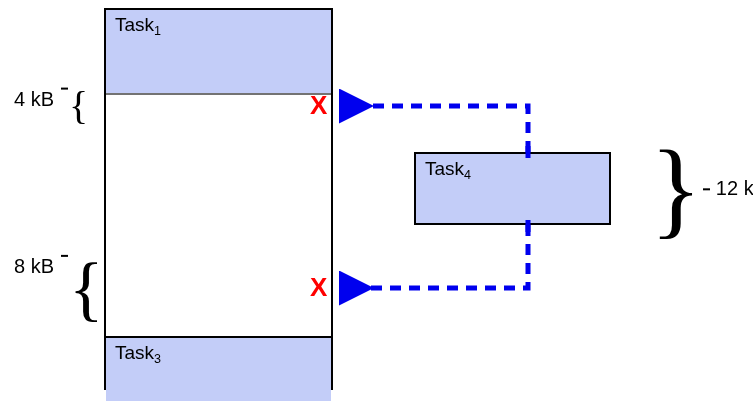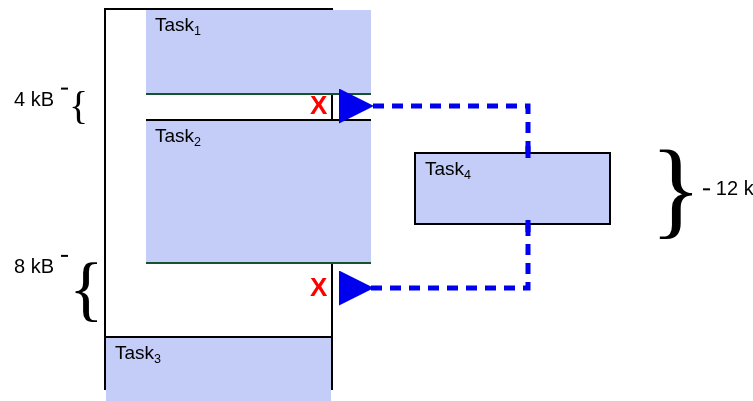--- a/index.html
+++ b/index.html
@@ -31,21 +31,21 @@
   }
 
   .task-block {
     position: absolute;
     left: 0;
     width: 100%;
     background: #c3cdf8;
     box-sizing: border-box;
   }
   .task-block.b-top    { border-top: 2px solid #000; }
-  .task-block.b-bottom { border-bottom: 2px solid #14532d; margin-left: 40px; }
+  .task-block.b-bottom { border-bottom: 2px solid #737373; }
 
   .hole {
     position: absolute;
     left: 0;
     width: 100%;
     background: #ffffff;
     box-sizing: border-box;
   }
 
   .task-label {
@@ -151,23 +151,20 @@
 <div id="canvas">
 
   <div class="mem-column">
 
     <div class="task-block b-bottom" style="top:0px; height:85px;">
       <span class="task-label"><span>Task</span><sub>1</sub></span>
     </div>
 
     <div class="hole" style="top:85px; height:24px;"></div>
 
-    <div class="task-block b-top b-bottom" style="top:109px; height:145px;">
-      <span class="task-label"><span>Task</span><sub>2</sub></span>
-    </div>
 
     <div class="hole" style="top:254px; height:49px;"></div>
 
     <div class="task-block b-top" style="top:303px; height:75px;margin-top:23px;">
       <span class="task-label"><span>Task</span><sub>3</sub></span>
     </div>
   </div>
 
   <div class="x-mark" style="left:310px; top:92px;">X</div>
   <div class="x-mark" style="left:310px; top:274px;">X</div>

